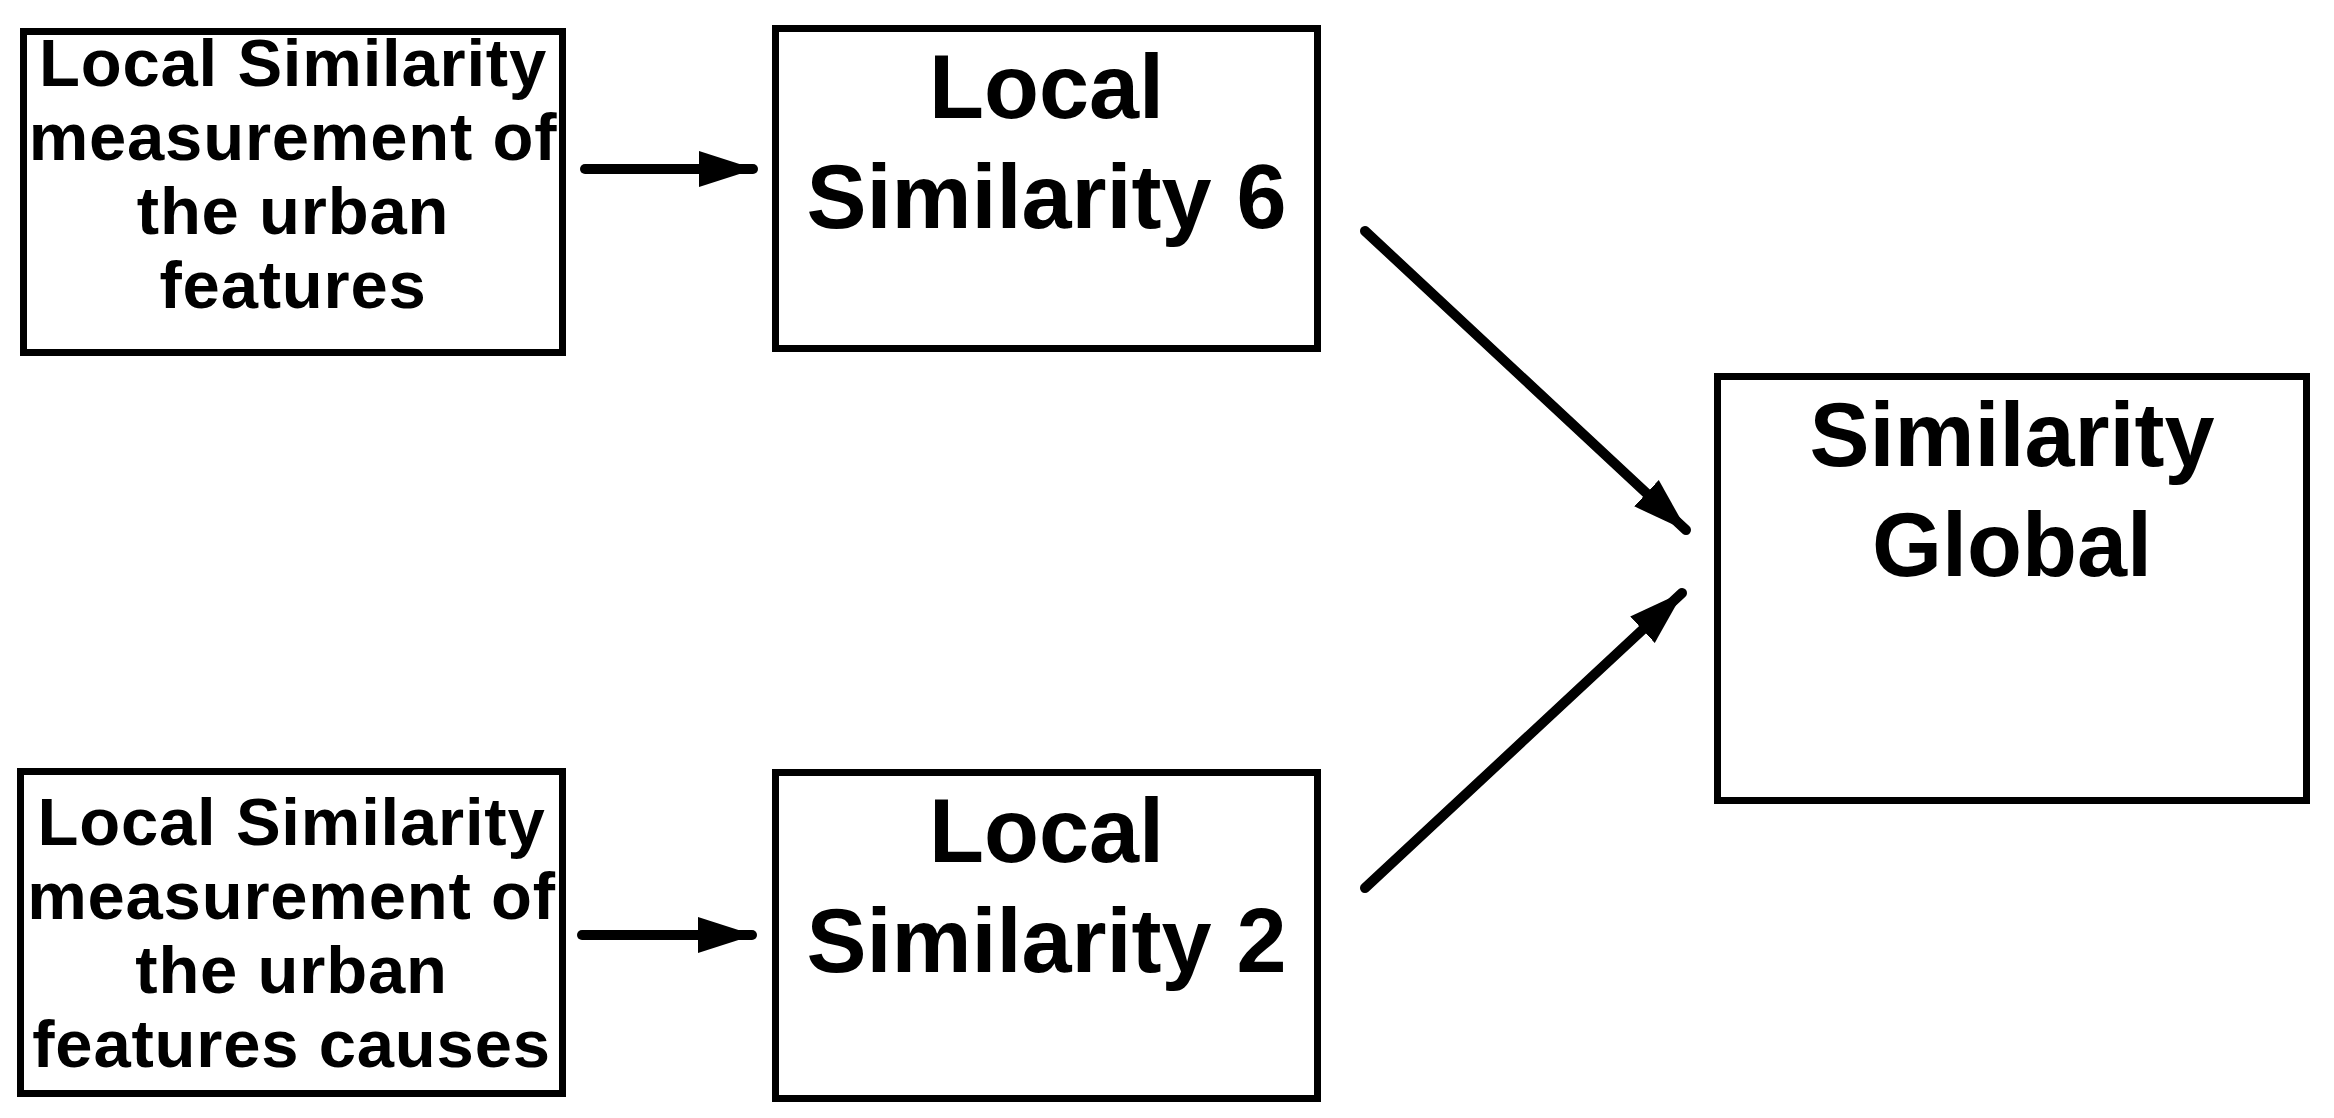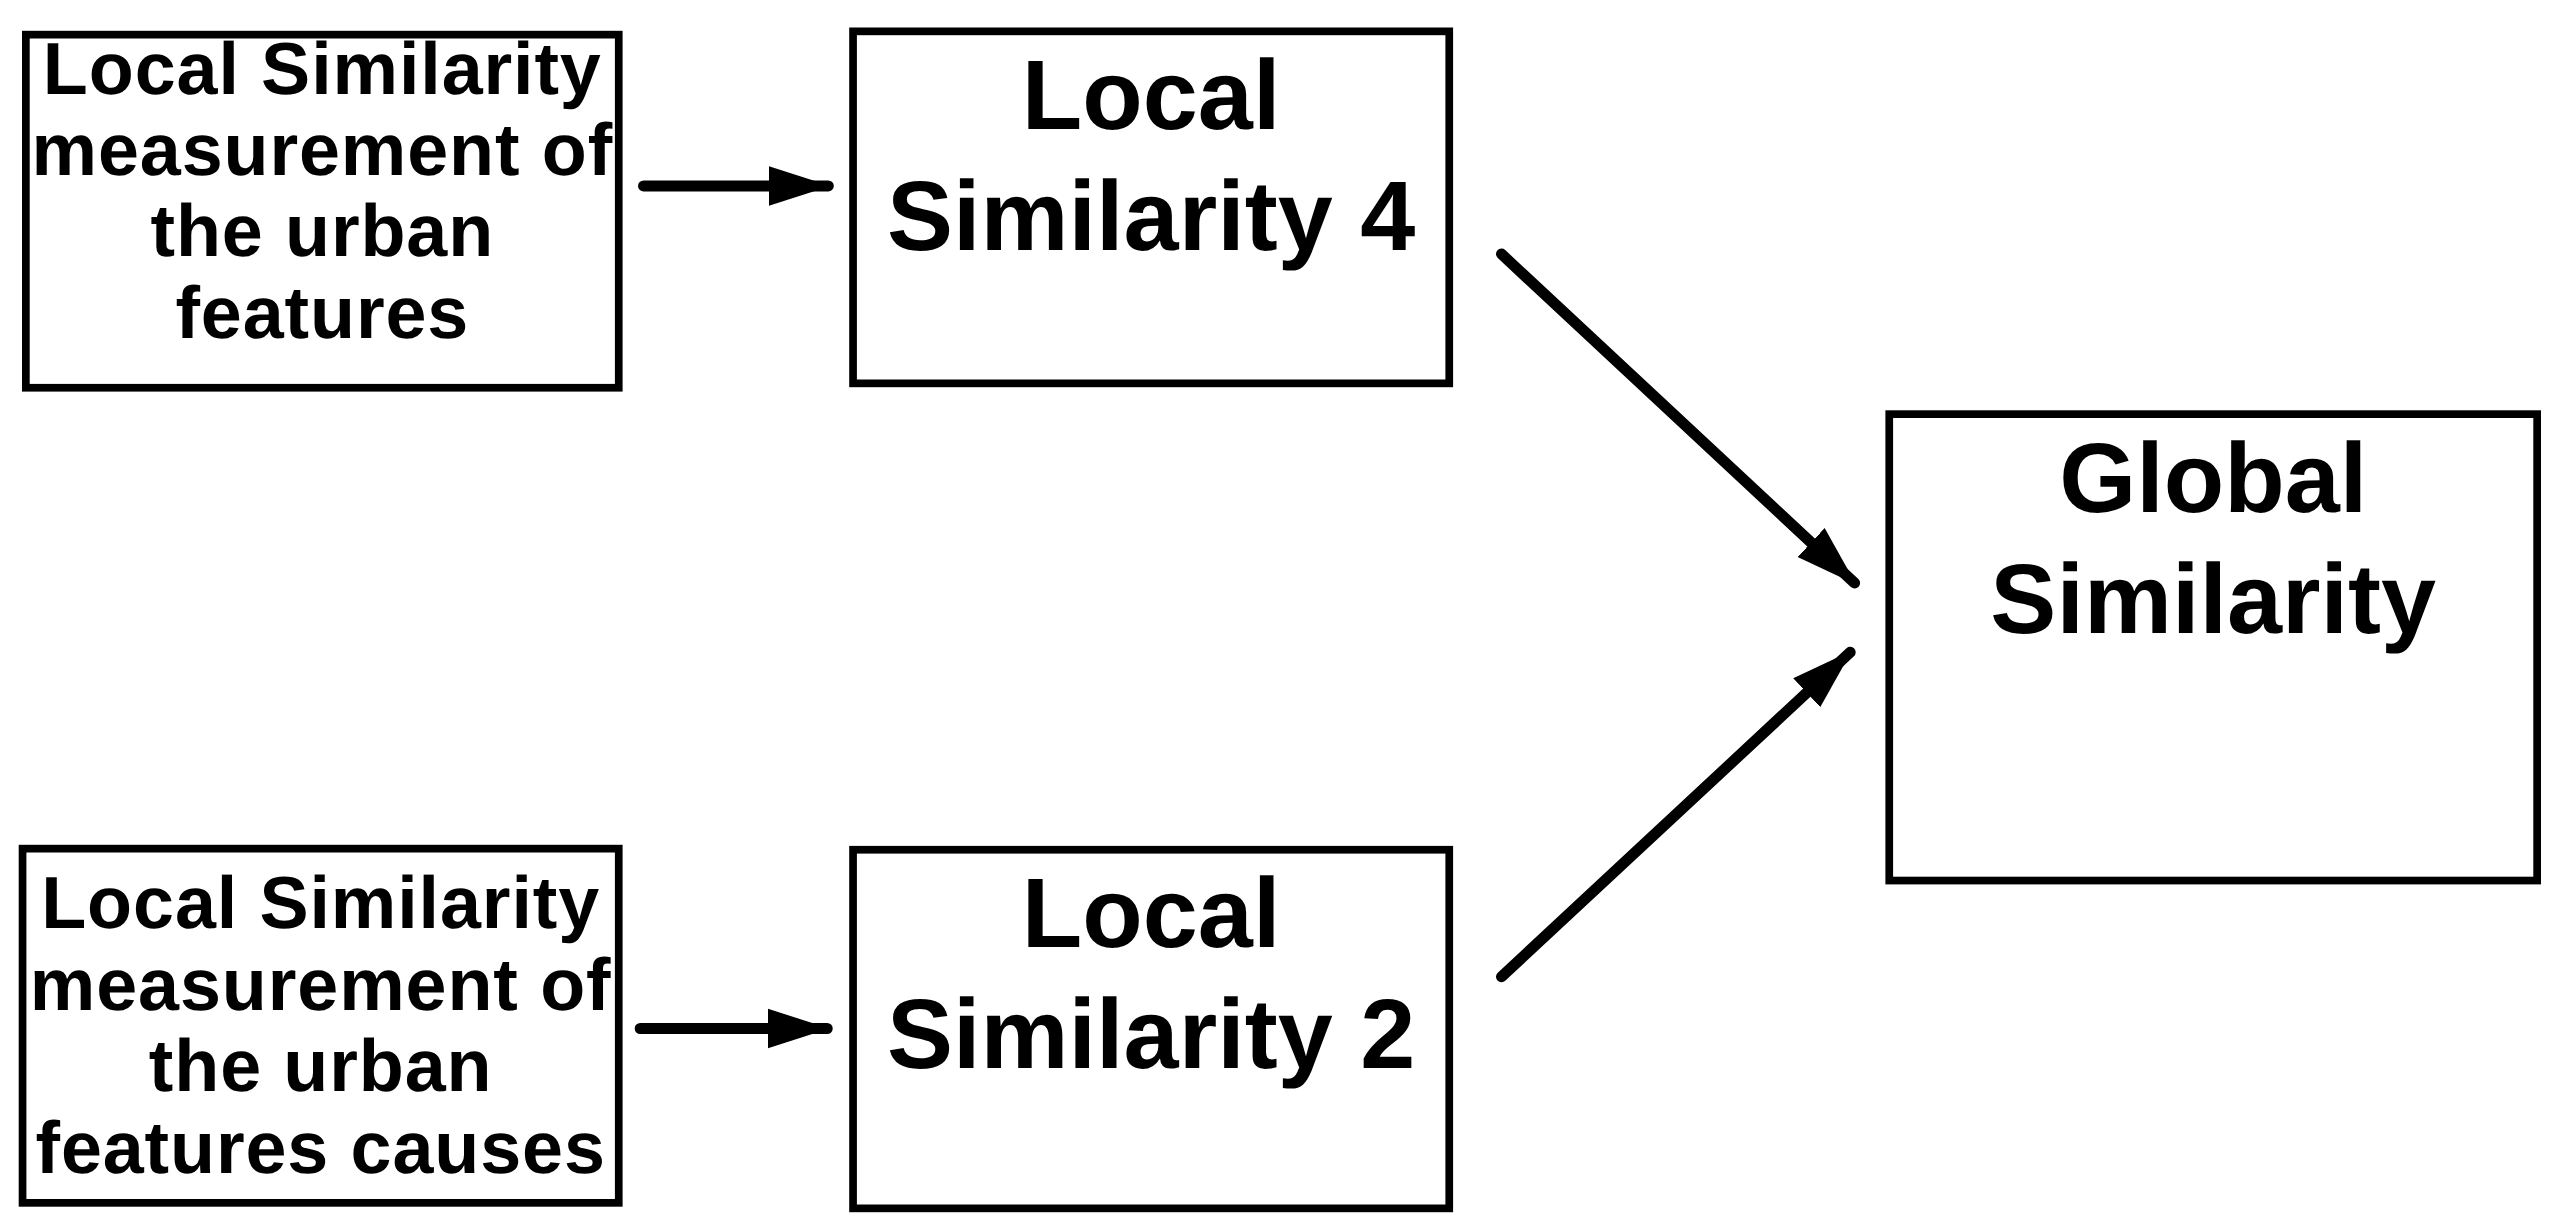--- a/index.html
+++ b/index.html
@@ -106,21 +106,21 @@
       <span class="line">Local Similarity</span>
       <span class="line">measurement of</span>
       <span class="line">the urban</span>
       <span class="line">features</span>
     </span>
   </div>
 
   <div class="node node-large" id="node-local-similarity-1">
     <span class="lines">
       <span class="line">Local</span>
-      <span class="line">Similarity 4</span>
+      <span class="line">Similarity 6</span>
     </span>
   </div>
 
   <div class="node node-small" id="node-urban-problem-causes">
     <span class="lines">
       <span class="line">Local Similarity</span>
       <span class="line">measurement of</span>
       <span class="line">the urban</span>
       <span class="line">features causes</span>
     </span>
@@ -128,18 +128,18 @@
 
   <div class="node node-large" id="node-local-similarity-2">
     <span class="lines">
       <span class="line">Local</span>
       <span class="line">Similarity 2</span>
     </span>
   </div>
 
   <div class="node node-large" id="node-global-similarity">
     <span class="lines">
+      <span class="line">Similarity</span>
       <span class="line">Global</span>
-      <span class="line">Similarity</span>
     </span>
   </div>
 
 </div>
 
 </body></html>

